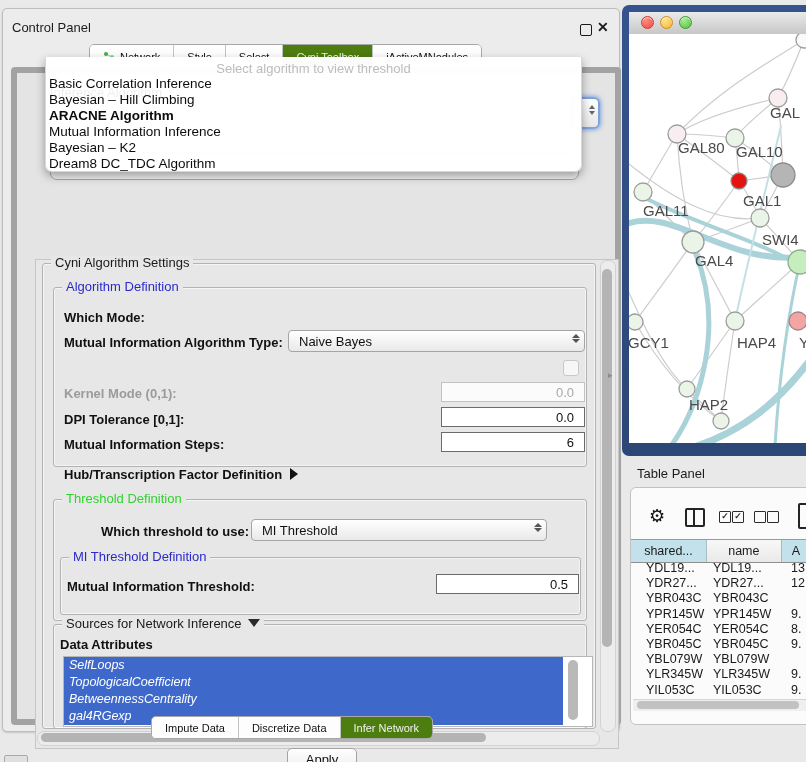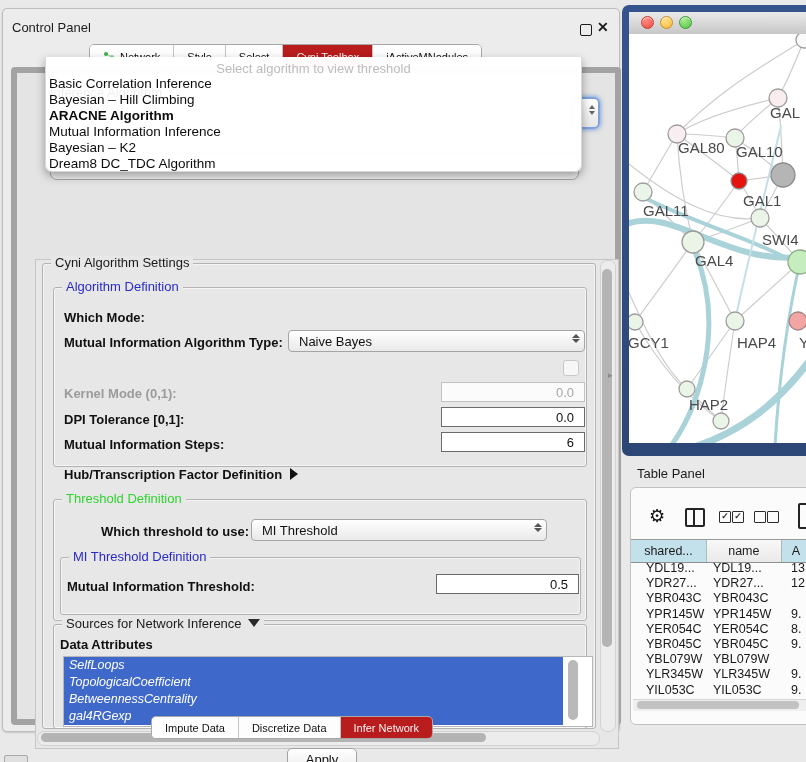--- a/index.html
+++ b/index.html
@@ -10,21 +10,21 @@
   .control-panel{position:absolute;left:2px;top:8px;width:616px;height:722px;background:#ececec;
     border:1px solid #bdbdbd;border-radius:5px;box-shadow:0 1px 2px rgba(0,0,0,.15);}
   .cp-title{position:absolute;left:9px;top:11px;font-size:13px;color:#1c1c1c;}
   .cp-float{position:absolute;left:577px;top:15px;width:10px;height:10px;border:1.5px solid #1a1a1a;border-radius:2px;}
   .cp-close{position:absolute;left:594px;top:10px;font-size:14px;font-weight:bold;color:#1a1a1a;}
 
   .seg{position:absolute;display:inline-flex;align-items:stretch;background:#ffffff;border:1px solid #a8a8a8;
     border-radius:5px;overflow:hidden;font-size:11px;}
   .seg .tab{padding:3px 13px;display:flex;align-items:center;gap:5px;border-left:1px solid #c3c3c3;background:#fdfdfd;color:#111;white-space:nowrap;}
   .seg .tab:first-child{border-left:none;}
-  .seg .tab.sel{background:#b91c1c;color:#f3f3f3;}
+  .seg .tab.sel{background:#4d7c0f;color:#f3f3f3;}
   .top-tabs{left:86px;top:35px;height:23px;}
   .bottom-tabs{left:148px;top:707px;height:21px;}
 
   .content-box{position:absolute;left:8px;top:58px;width:598px;height:646px;background:#e4e4e4;
     border:6px solid #a3a3a3;border-radius:4px;}
 
   .scrollpane{position:absolute;left:18px;top:186px;width:582px;height:488px;background:#e7e7e7;border:1px solid #c6c6c6;}
 
   .groupbox{position:absolute;border:1px solid #b3b3b3;border-radius:3px;box-shadow:0 0 0 1px rgba(255,255,255,.55) inset;}
   .grouptitle{position:absolute;top:-8px;left:8px;background:#e7e7e7;padding:0 4px;font-size:13px;line-height:14px;white-space:nowrap;}

